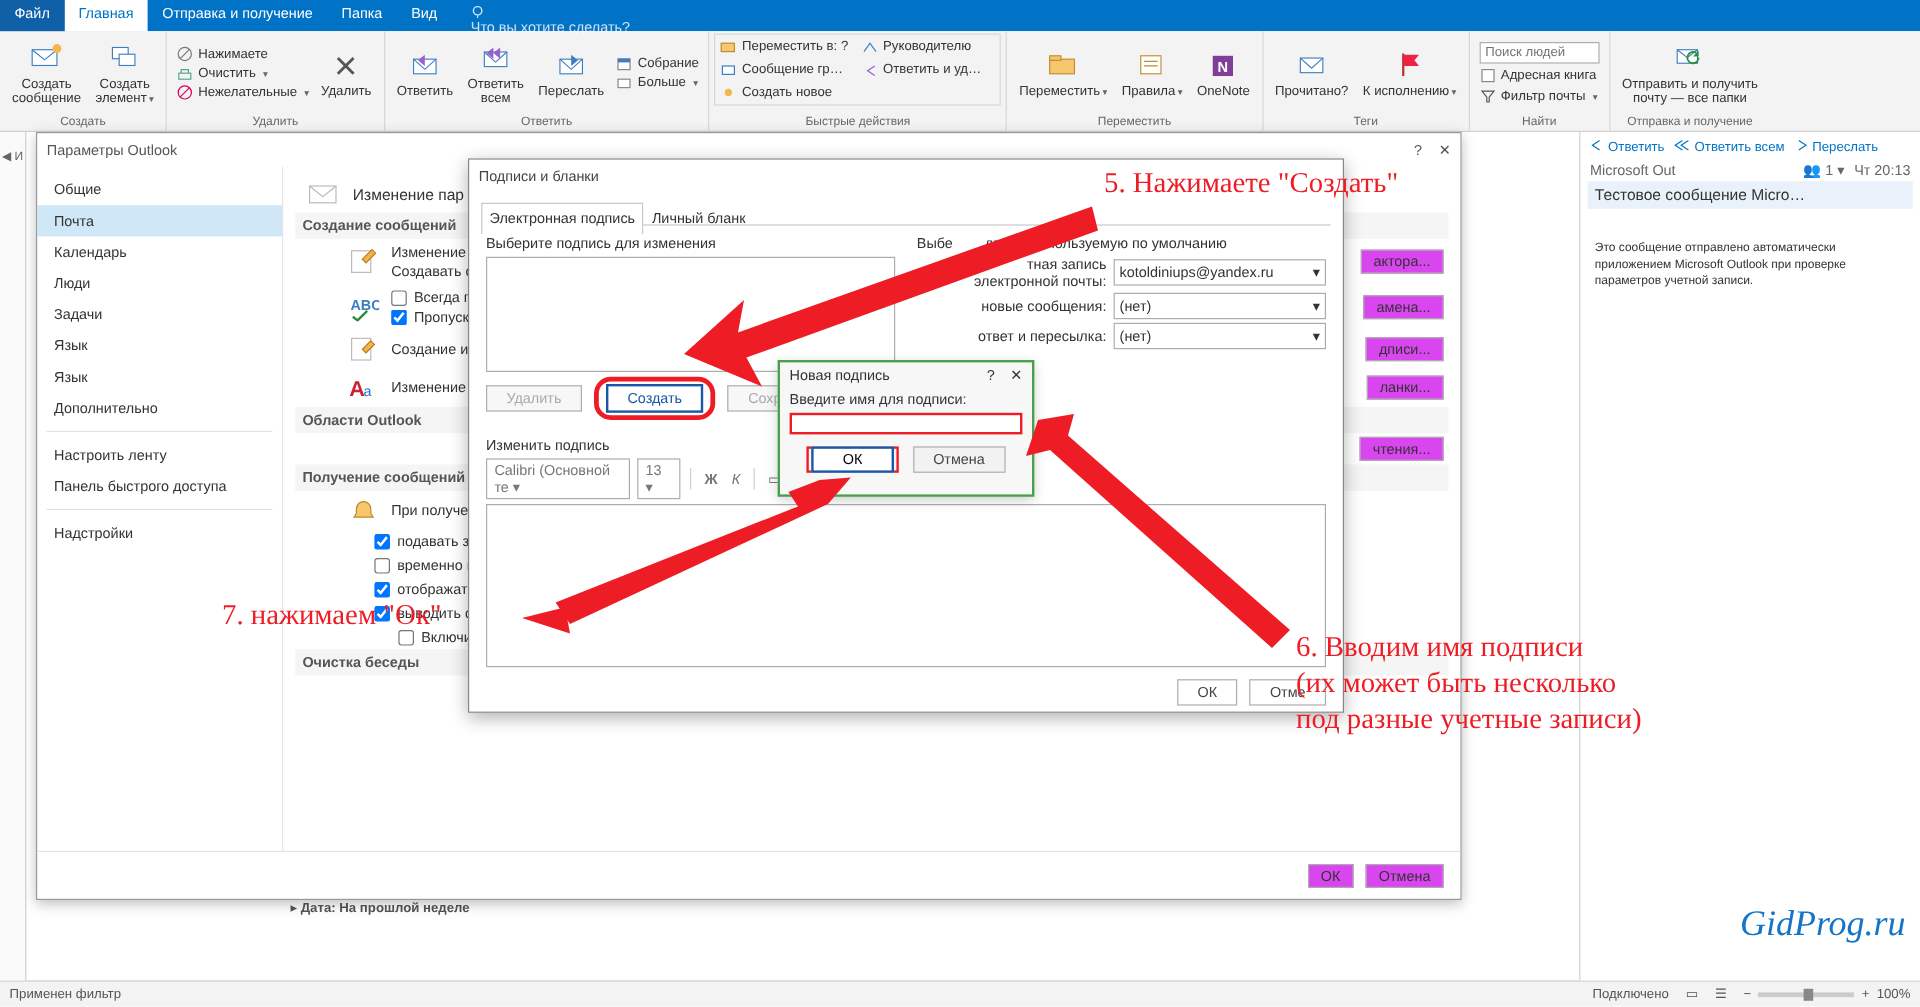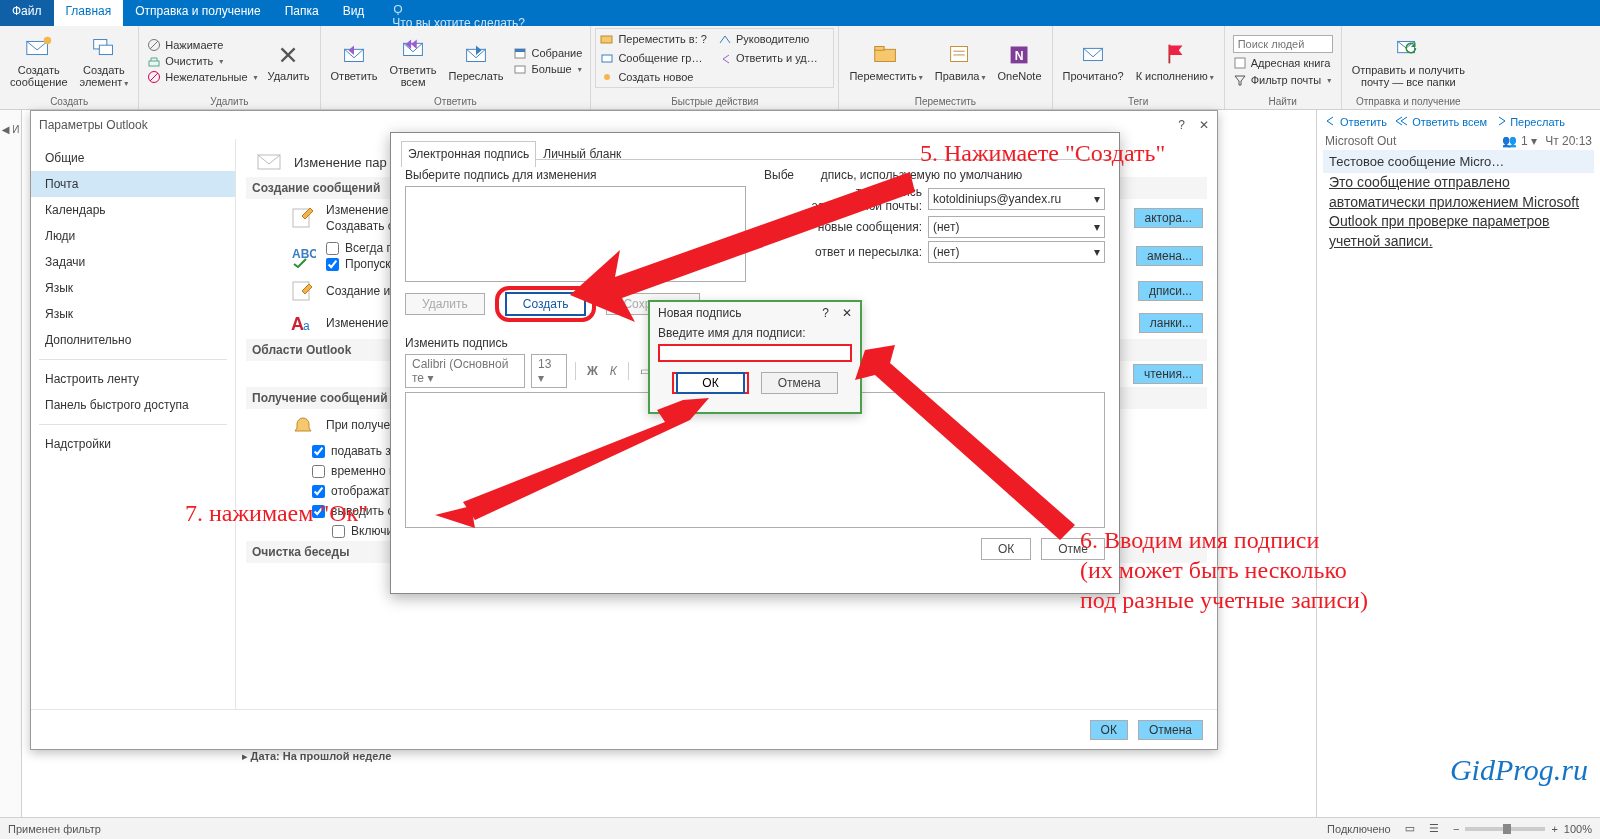--- a/index.html
+++ b/index.html
@@ -27,21 +27,21 @@
   .dlg-title { height: 28px; display: flex; align-items: center; padding: 0 8px; font-size: 12px; color: #555; justify-content: space-between; }
   .dlg-title .rightctl { display: flex; gap: 14px; color: #555; }
   .options-split { display: flex; height: calc(100% - 28px - 40px); }
   .options-nav { width: 205px; border-right: 1px solid #e5e5e5; padding-top: 6px; }
   .options-nav .item { padding: 6px 14px; font-size: 12px; color: #333; cursor: pointer; }
   .options-nav .item.active { background: #cfe7f7; }
   .options-nav .sep { height: 1px; background: #e1e1e1; margin: 6px 8px; }
   .options-main { flex: 1; padding: 8px 10px; overflow: hidden; position: relative; }
   .sect-head { font-size: 12px; font-weight: 600; color: #555; padding: 4px 0 4px 6px; background: #f5f5f5; }
   .row { display: flex; align-items: center; gap: 10px; padding: 4px 4px 4px 44px; font-size: 12px; }
-  .light-btn { display: inline-block; background: #7dd3fc; border: 1px solid #adadad; padding: 2px 10px; font-size: 12px; }
+  .light-btn { display: inline-block; background: #d946ef; border: 1px solid #adadad; padding: 2px 10px; font-size: 12px; }
   .chk { display: flex; align-items: center; gap: 6px; font-size: 12px; padding: 3px 0 3px 66px; }
   .options-foot { height: 40px; display: flex; justify-content: flex-end; align-items: center; gap: 10px; padding: 0 14px; border-top: 1px solid #e5e5e5; }
   
   .sig-dialog { position: absolute; left: 390px; top: 22px; width: 730px; height: 462px; background: #fff; border: 1px solid #888; box-shadow: 0 4px 14px rgba(0,0,0,.3); z-index: 20; }
   .sig-dialog .dlg-title { color: #444; }
   .sig-tabs { display: flex; border-bottom: 1px solid #c9c9c9; margin: 0 10px; }
   .sig-tabs .tab { padding: 5px 6px 6px; font-size: 12px; cursor: pointer; border: 1px solid transparent; border-bottom: none; position: relative; top: 8px; }
   .sig-tabs .tab.active { border-color: #c9c9c9; background: #fff; }
   .sig-body { padding: 8px 14px; display: grid; grid-template-columns: 1fr 1fr; gap: 6px 18px; align-items: start; }
   .sig-body .lbl { font-size: 12px; }
@@ -71,21 +71,21 @@
   .new-sig .btns .ok-wrap { border: 2px solid #ee1c25; padding: 2px; }
   .new-sig .btns .ok-wrap .dlg-btn { border: 2px solid #1857a6; color: #000; background: #fff; padding: 2px 24px; }
   
   .annot { position: absolute; color: #ee1c25; font-family: Georgia, "Times New Roman", serif; font-size: 24px; z-index: 50; pointer-events: none; }
   .arrow { position: absolute; z-index: 45; pointer-events: none; }
   
   .reading-pane { position: absolute; right: 0; top: 0; width: 284px; height: 100%; border-left: 1px solid #d0d0d0; background: #fff; padding: 2px 6px; }
   .reading-pane .toolbar { display: flex; gap: 8px; font-size: 11px; color: #0173c7; padding: 4px 2px; align-items:center;}
   .reading-pane .meta { display: flex; justify-content: space-between; align-items: center; font-size: 12px; color: #666; padding: 2px 2px; }
   .reading-pane .subj { background: #e9f2fb; padding: 4px 6px; font-size: 13px; color: #333; white-space: nowrap; overflow: hidden; text-overflow: ellipsis; }
-  .reading-pane .content { padding: 0 6px; font-size: 14px; line-height: 1.4; text-decoration: underline; }
+  .reading-pane .content { padding: 26px 6px; font-size: 10px; line-height: 1.4; }
   .watermark { position: absolute; right: 12px; bottom: 30px; color: #1674c7; font-family: Georgia, serif; font-style: italic; font-size: 30px; z-index: 5; }
   
   .statusbar { height: 22px; background: #f3f3f3; border-top: 1px solid #d0d0d0; display: flex; align-items: center; justify-content: space-between; font-size: 11px; color: #555; padding: 0 8px; }
   .mailrow-visible { position:absolute; left:242px; top:640px; font-size:11px; color:#555; }
   
   .caret::after { content: "▾"; font-size: 8px; margin-left: 2px; color: #666;}
   svg { display:block; }
 </style>
 </head>
 <body>
@@ -481,20 +481,23 @@
         <div class="sect-head">Очистка беседы</div>
       </div>
     </div>
     <div class="options-foot">
       <span class="light-btn">ОК</span>
       <span class="light-btn">Отмена</span>
     </div>
   </div>
 
   <div class="sig-dialog">
+    <div class="dlg-title">
+        <span>Подписи и бланки</span>
+      </div>
     <div class="sig-tabs">
       <div class="tab active">Электронная подпись</div>
       <div class="tab">Личный бланк</div>
     </div>
     <div class="sig-body">
       <div>
         <div class="lbl">Выберите подпись для изменения</div>
         <div class="sig-list"></div>
         <div class="sig-btns">
           <span class="dlg-btn disabled">Удалить</span>

